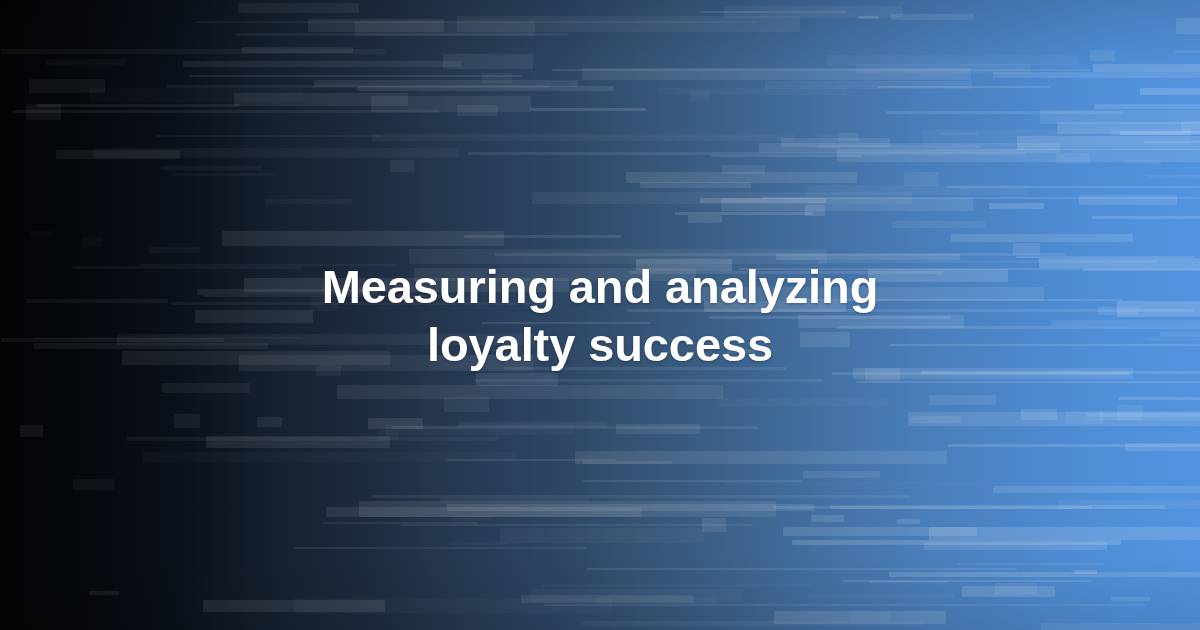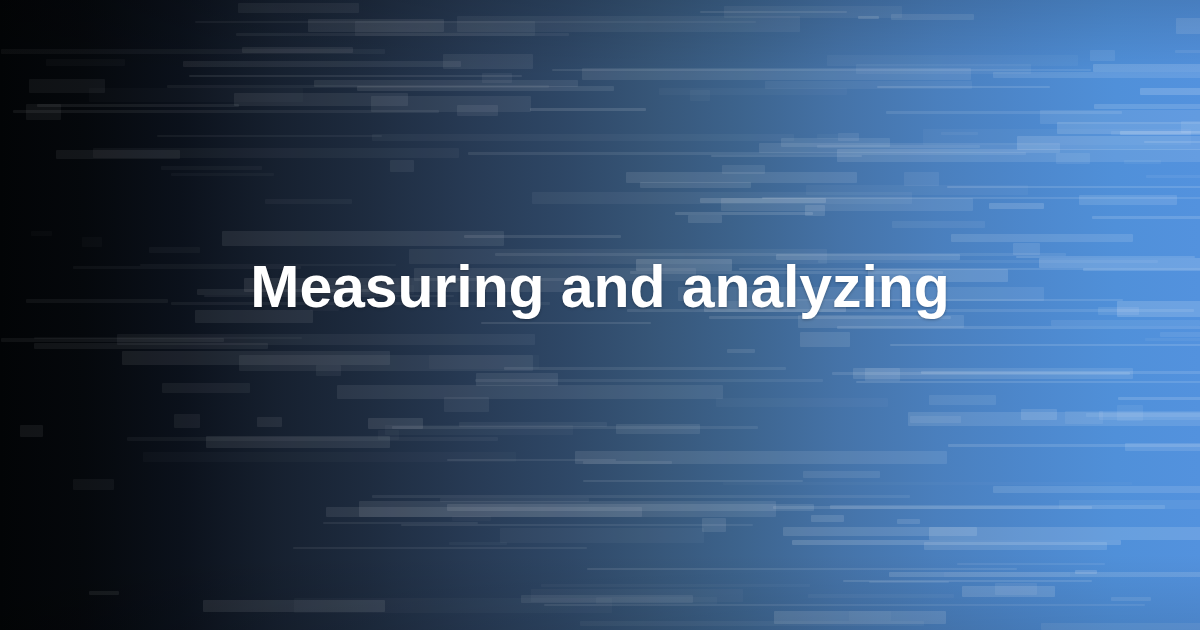--- a/index.html
+++ b/index.html
@@ -86,21 +86,21 @@
     left: 0;
     right: 0;
     top: 258px;
     text-align: center;
     padding: 0 90px;
     box-sizing: border-box;
   }
   #title-block .title-line {
     display: block;
     color: #ffffff;
-    font-size: 59px;
+    font-size: 47px;
     font-weight: 700;
     line-height: 58px;
     letter-spacing: -0.1px;
     text-shadow: 0 1px 3px rgba(0,0,0,0.28);
     white-space: nowrap;
   }
 </style>
 </head>
 <body>
 
@@ -338,15 +338,16 @@
       <div class="bar" style="left: 504px; top: 367px; width: 282px; height: 3px; opacity: 0.08;"></div>
       <div class="bar" style="left: 73px; top: 266px; width: 228px; height: 3px; opacity: 0.037;"></div>
       <div class="bar" style="left: 392px; top: 426px; width: 366px; height: 3px; opacity: 0.069;"></div>
       <div class="bar" style="left: 587px; top: 568px; width: 430px; height: 2px; opacity: 0.089;"></div>
     </div>
 
   <div id="vignette-layer"></div>
 
   <div id="title-block">
     <span class="title-line">Measuring and analyzing</span>
+    <span class="title-line">loyalty success</span>
   </div>
 
 </div>
 
 </body></html>

